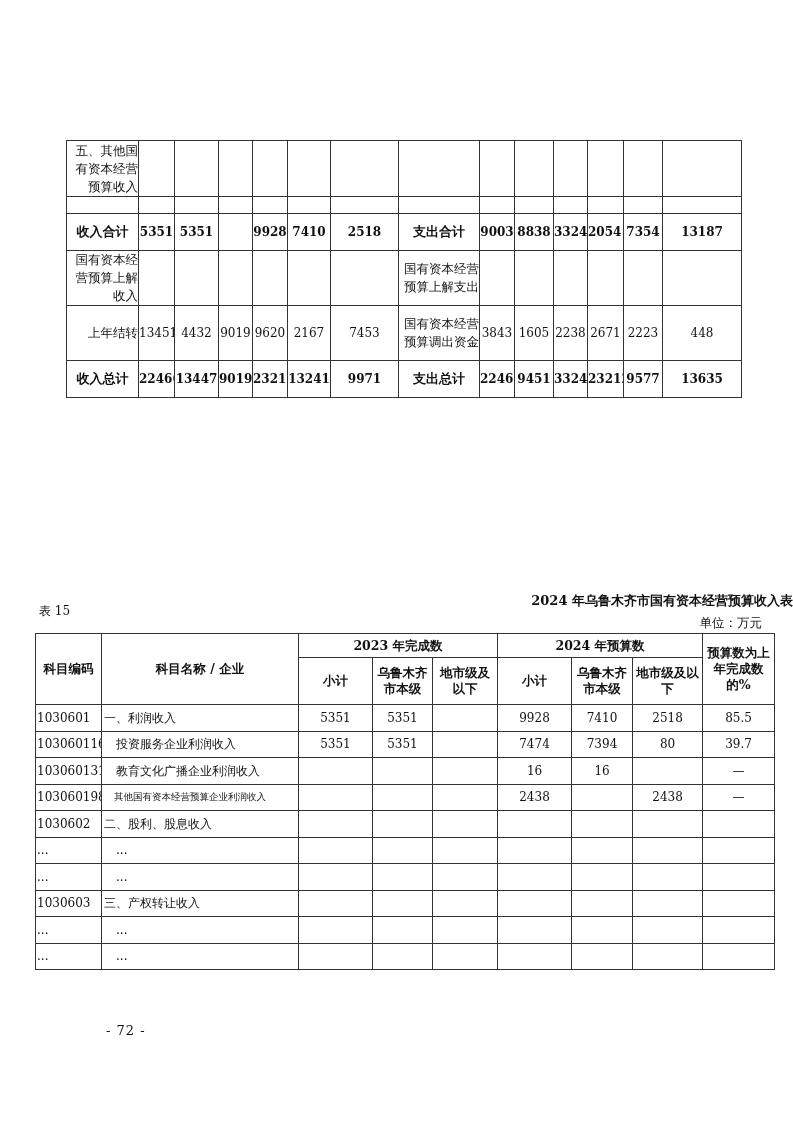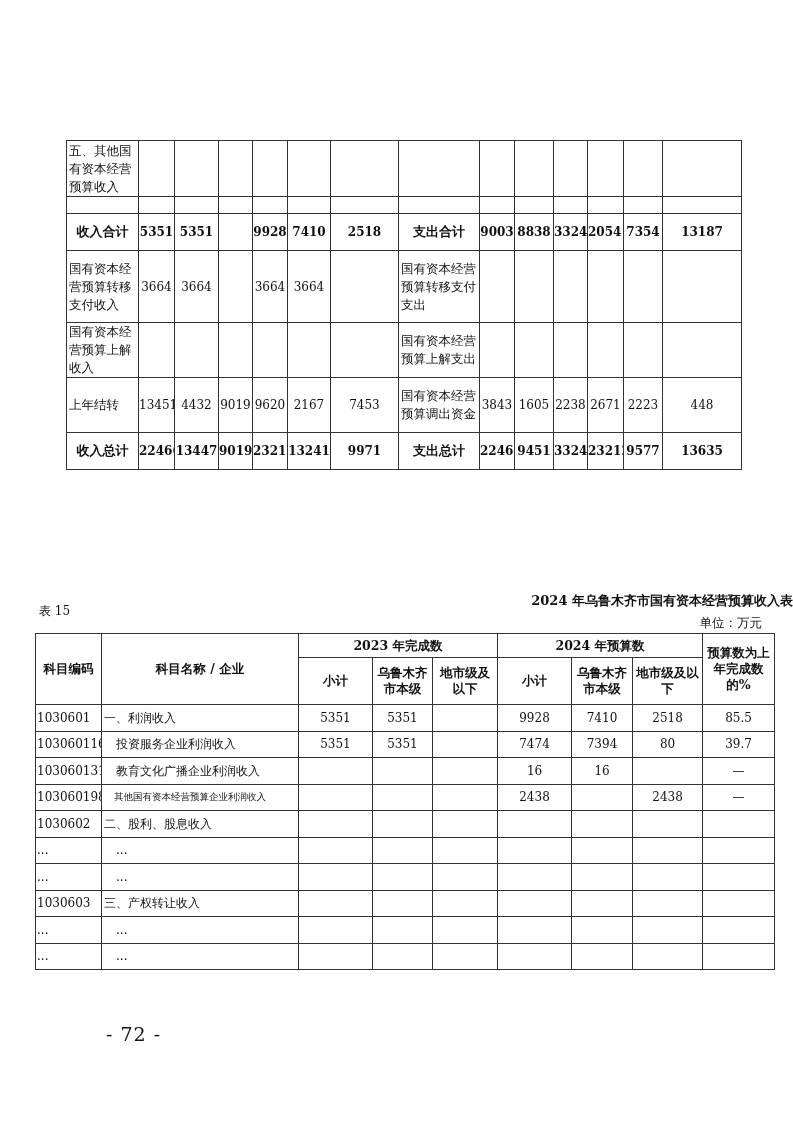--- a/index.html
+++ b/index.html
@@ -2,34 +2,34 @@
 <html><head>
 <meta charset="utf-8">
 <style>
   html, body { margin:0; padding:0; background:#fff; }
   body { width:793px; height:1122px; position:relative; overflow:hidden;
          font-family:"DejaVu Serif","Liberation Serif",serif; color:#111; }
   table { border-collapse:collapse; position:absolute; table-layout:fixed; }
   td, th { border:1px solid #333; padding:0; font-size:12px; line-height:18px; overflow:hidden; }
   .t1 { left:66px; top:140px; width:675px; }
   .t1 td { text-align:center; white-space:nowrap; }
-  .t1 td.lbl { text-align:left; white-space:normal; padding-left:2px; font-size:12.5px; line-height:18px; }
+  .t1 td.lbl { text-align:right; white-space:normal; padding-left:2px; font-size:12.5px; line-height:18px; }
   .t1 td.bold, .t1 tr.bold td { font-weight:bold; }
   .t1 td.lblc { text-align:center; font-weight:bold; font-size:13px; }
   .t2 { left:35px; top:633px; width:739px; }
   .t2 th { font-weight:bold; font-size:12.5px; line-height:16px; text-align:center; }
   .t2 td { text-align:center; height:25.5px; white-space:nowrap; }
   .t2 td.code { text-align:left; padding-left:1px; }
   .t2 td.name { text-align:left; padding-left:2px; }
   .t2 td.name.ind { padding-left:14px; }
   .t2 td.name.small { font-size:9.5px; padding-left:12px; }
   .label15 { position:absolute; left:39px; top:567px; font-size:12px;margin-top:36px; }
   .title { position:absolute; left:0; width:793px; top:592px; text-align:right; font-weight:bold; font-size:13px; }
   .unit { position:absolute; right:31px; top:615px; font-size:12.5px; }
-  .pageno { position:absolute; left:106px; top:1023px; font-size:19px; letter-spacing:1px; }
+  .pageno { position:absolute; left:106px; top:1023px; font-size:13px; letter-spacing:1px; }
 </style>
 </head>
 <body>
 
 <table class="t1">
   <colgroup>
     <col style="width:72px">
       <col style="width:36px">
       <col style="width:44px">
       <col style="width:34px">
@@ -85,36 +85,20 @@
         <td class="bold">9928</td>
         <td class="bold">7410</td>
         <td class="bold">2518</td>
         <td class="lblc">支出合计</td>
         <td class="bold">9003</td>
         <td class="bold">8838</td>
         <td class="bold">3324</td>
         <td class="bold">20541</td>
         <td class="bold">7354</td>
         <td class="bold">13187</td>
-      </tr>
-      <tr style="height: 72px;">
-        <td class="lbl">国有资本经营预算转移支付收入</td>
-        <td>3664</td>
-        <td>3664</td>
-        <td></td>
-        <td>3664</td>
-        <td>3664</td>
-        <td></td>
-        <td class="lbl">国有资本经营预算转移支付支出</td>
-        <td></td>
-        <td></td>
-        <td></td>
-        <td></td>
-        <td></td>
-        <td></td>
       </tr>
       <tr style="height: 55px;">
         <td class="lbl">国有资本经营预算上解收入</td>
         <td></td>
         <td></td>
         <td></td>
         <td></td>
         <td></td>
         <td></td>
         <td class="lbl">国有资本经营预算上解支出</td>

